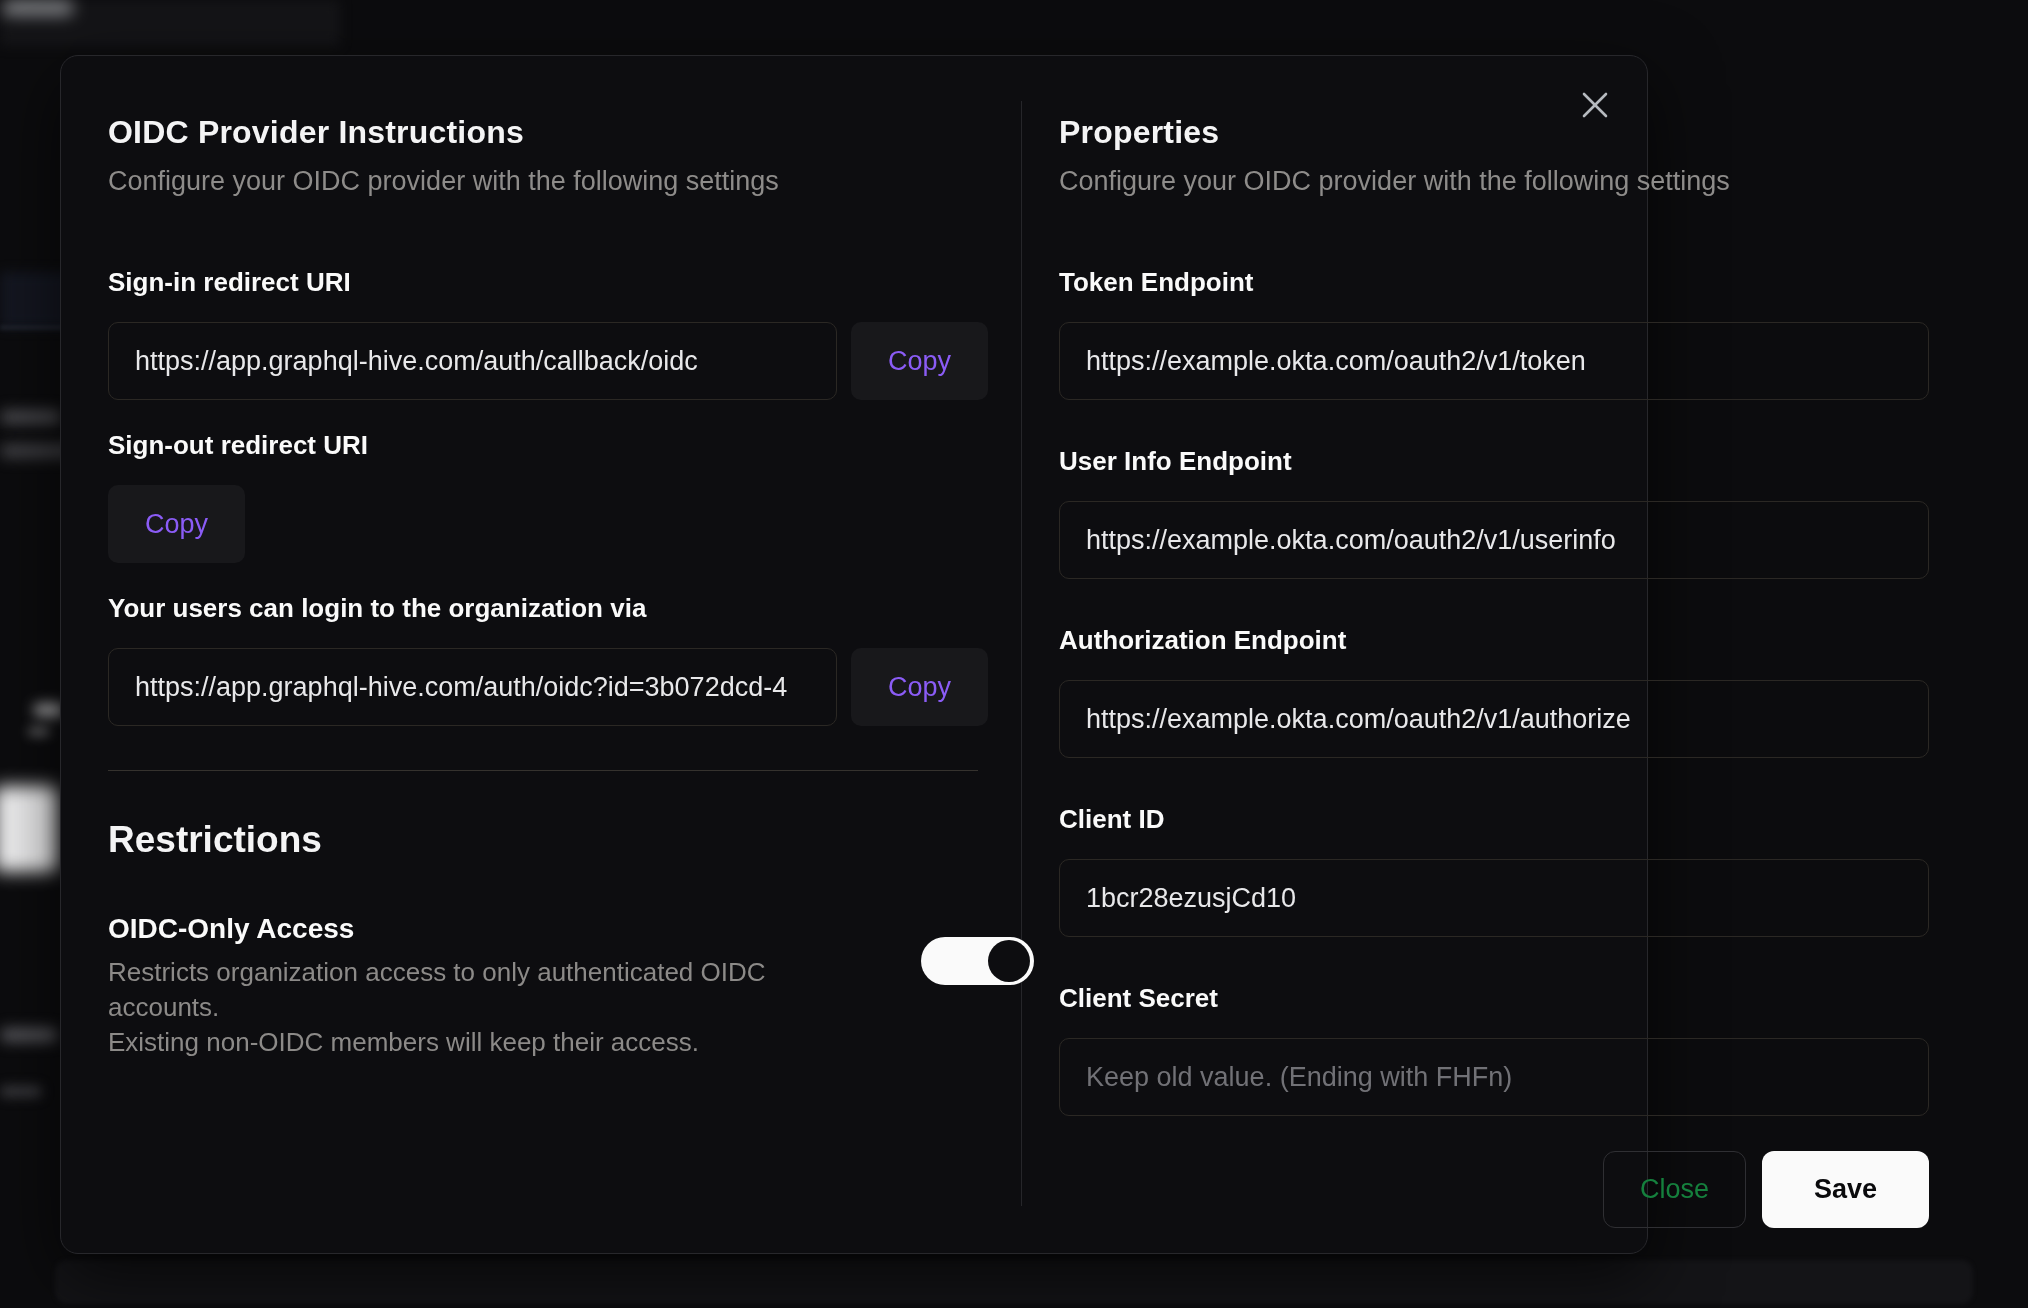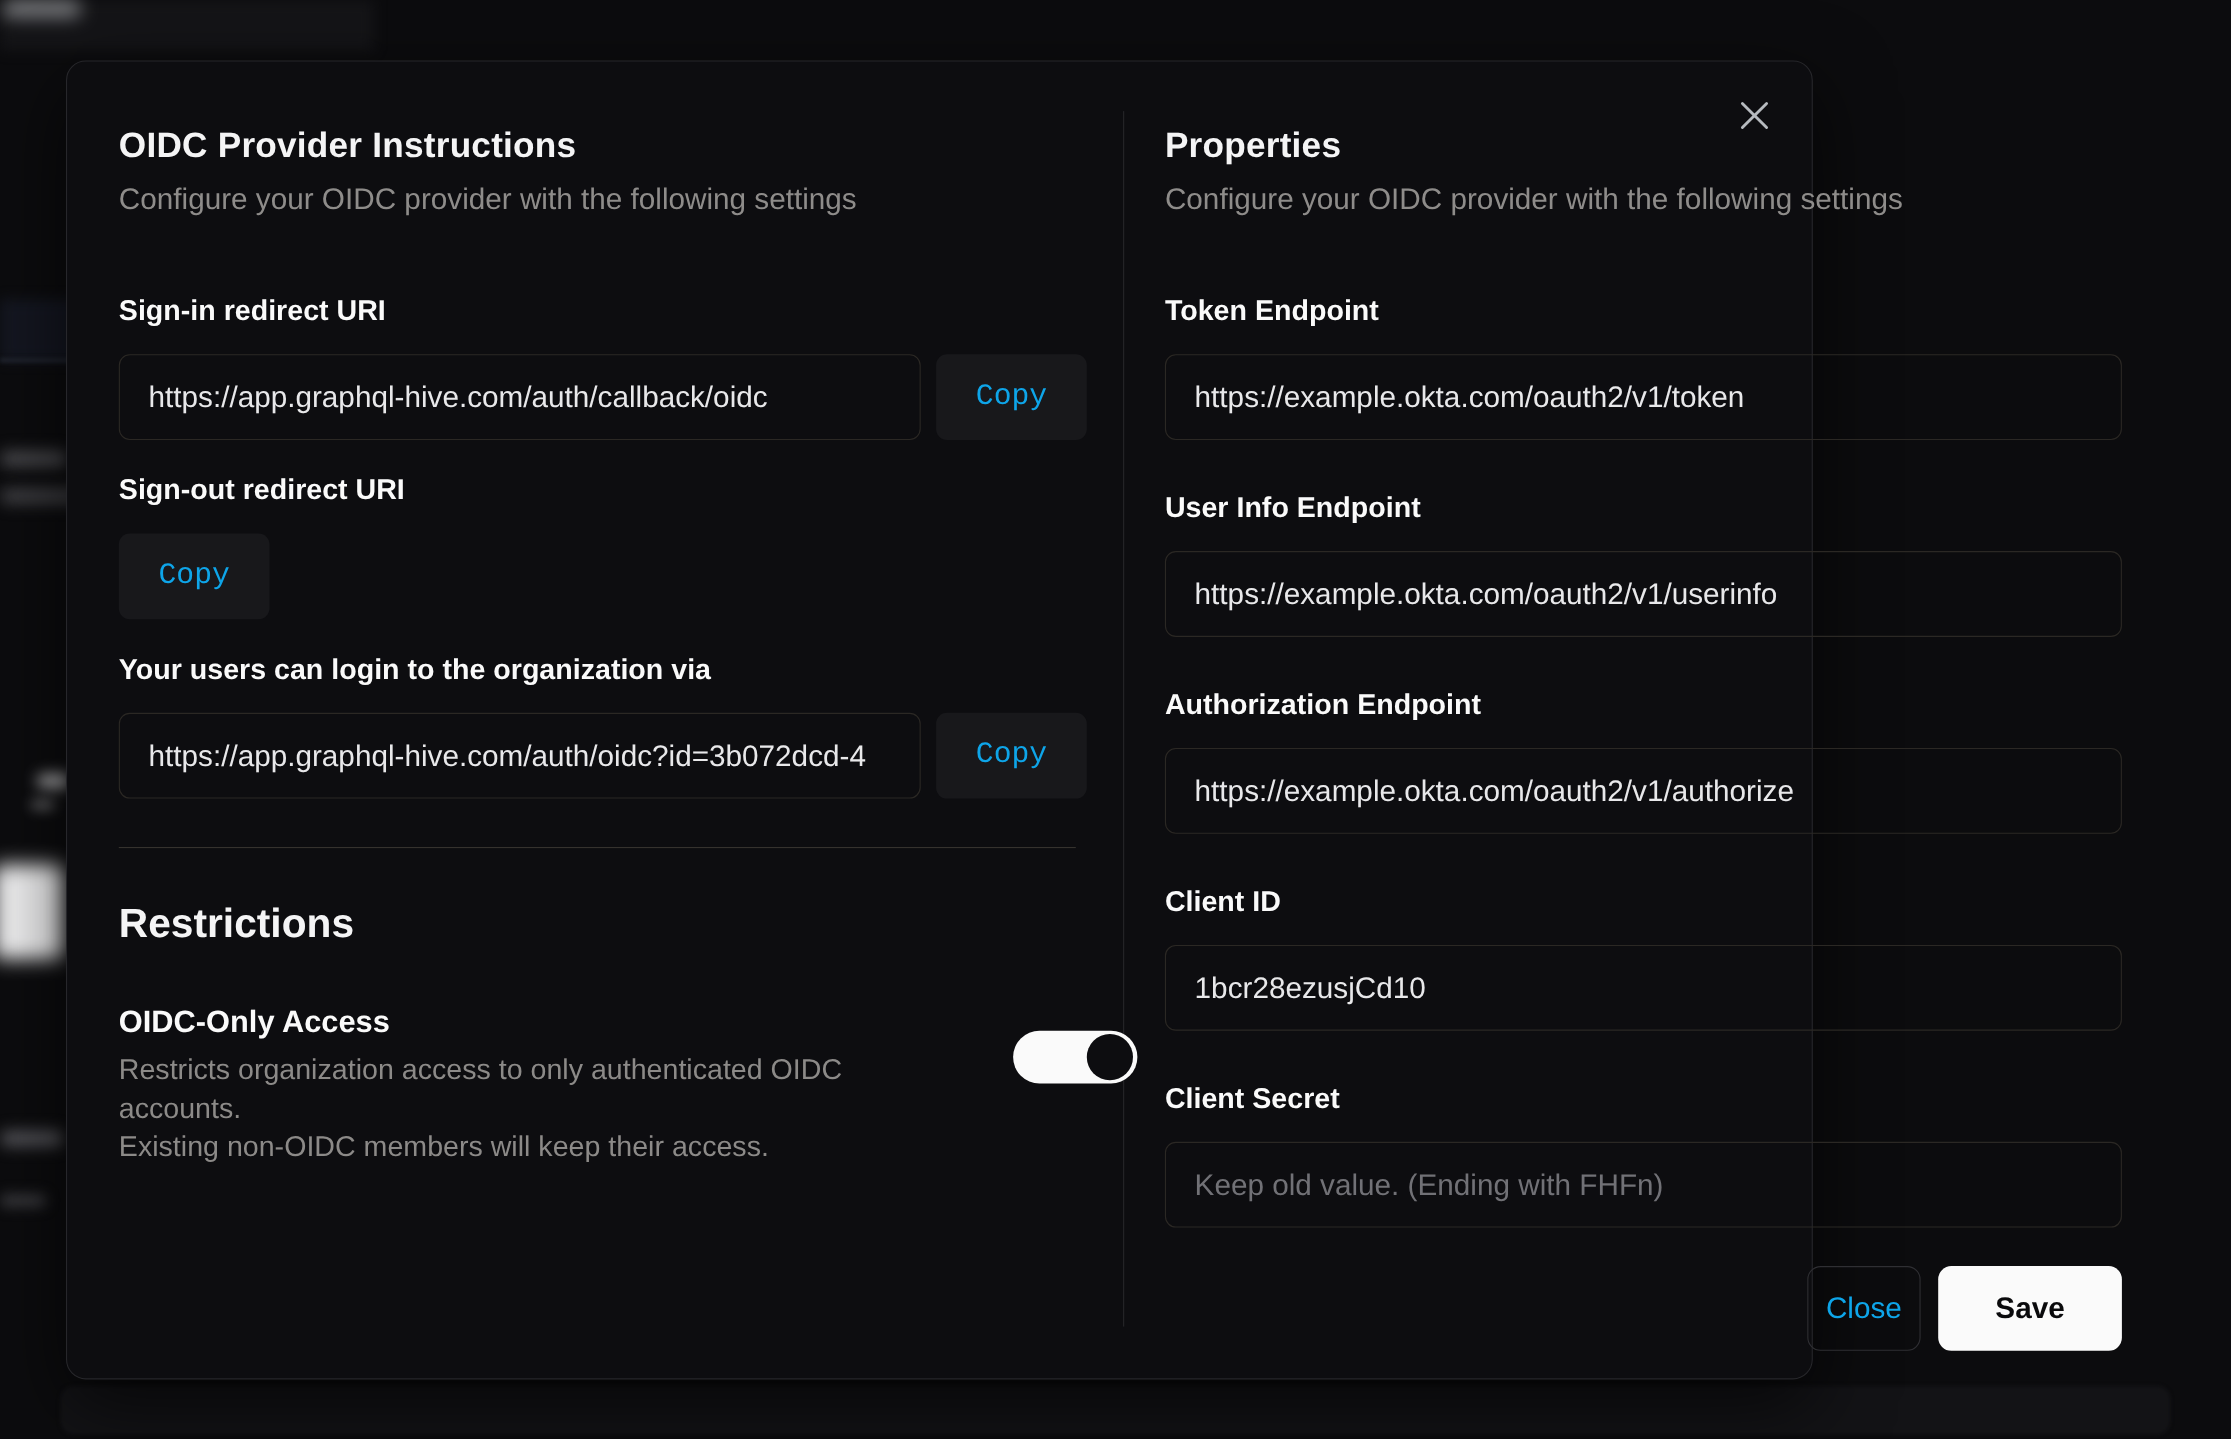--- a/index.html
+++ b/index.html
@@ -60,22 +60,22 @@
     border: 1px solid #2b2824; border-radius: 10px;
     padding: 0 26px; font-size: 27px; color: #e8e8ea;
     font-family: "Liberation Sans", sans-serif;
     outline: none; width: 100%;
   }
   .text-input::placeholder { color: #717176; }
   .col-left .text-input { width: 729px; flex: 0 0 auto; }
   .copy-btn {
     width: 137px; height: 78px; flex: 0 0 auto;
     background: #18181b; border: none; border-radius: 10px;
-    color: #0ea5e9; font-size: 27px; font-weight: 500;
-    font-family: Liberation Mono, monospace; cursor: pointer;
+    color: #8b5cf6; font-size: 27px; font-weight: 500;
+    font-family: Liberation Sans, sans-serif; cursor: pointer;
   }
 
   .h-divider { margin-top: 44px; width: 870px; height: 1px; background: #35322e; border: none; }
 
   .restrictions-title { margin-top: 48px; font-size: 37px; font-weight: 700; color: #f4f4f5; }
   .restriction-row { margin-top: 52px; display: flex; justify-content: space-between; align-items: flex-start; }
   .restriction-text { width: 740px; }
   .restriction-label { font-size: 28px; font-weight: 700; color: #fafafa; }
   .restriction-desc { margin-top: 10px; font-size: 26px; line-height: 35px; color: #8c8a88; }
 
@@ -85,21 +85,21 @@
     border: none;
   }
   .toggle-knob {
     position: absolute; top: 3px; right: 4px; width: 42px; height: 42px;
     border-radius: 50%; background: #0d0d10;
   }
 
   .actions { margin-top: 35px; display: flex; justify-content: flex-end; gap: 16px; }
   .btn { height: 77px; border-radius: 12px; font-family: "Liberation Sans", sans-serif;
          font-size: 27px; cursor: pointer; }
-  .btn-close { padding: 0 16px; background: transparent; border: 1px solid #2f2f33; color: #0ea5e9; font-weight: 500; }
+  .btn-close { padding: 0 36px; background: transparent; border: 1px solid #2f2f33; color: #15803d; font-weight: 500; }
   .btn-save { padding: 0 52px; background: #fafafa; border: none; color: #0a0a0c; font-weight: 700; }
 </style>
 </head>
 <body>
 
 <div class="bg-blob blob-card-topleft"></div>
 <div class="bg-blob blob-white-topleft"></div>
 <div class="bg-blob blob-band"></div>
 <div class="bg-blob blob-band-line"></div>
 <div class="bg-blob blob-text1"></div>

